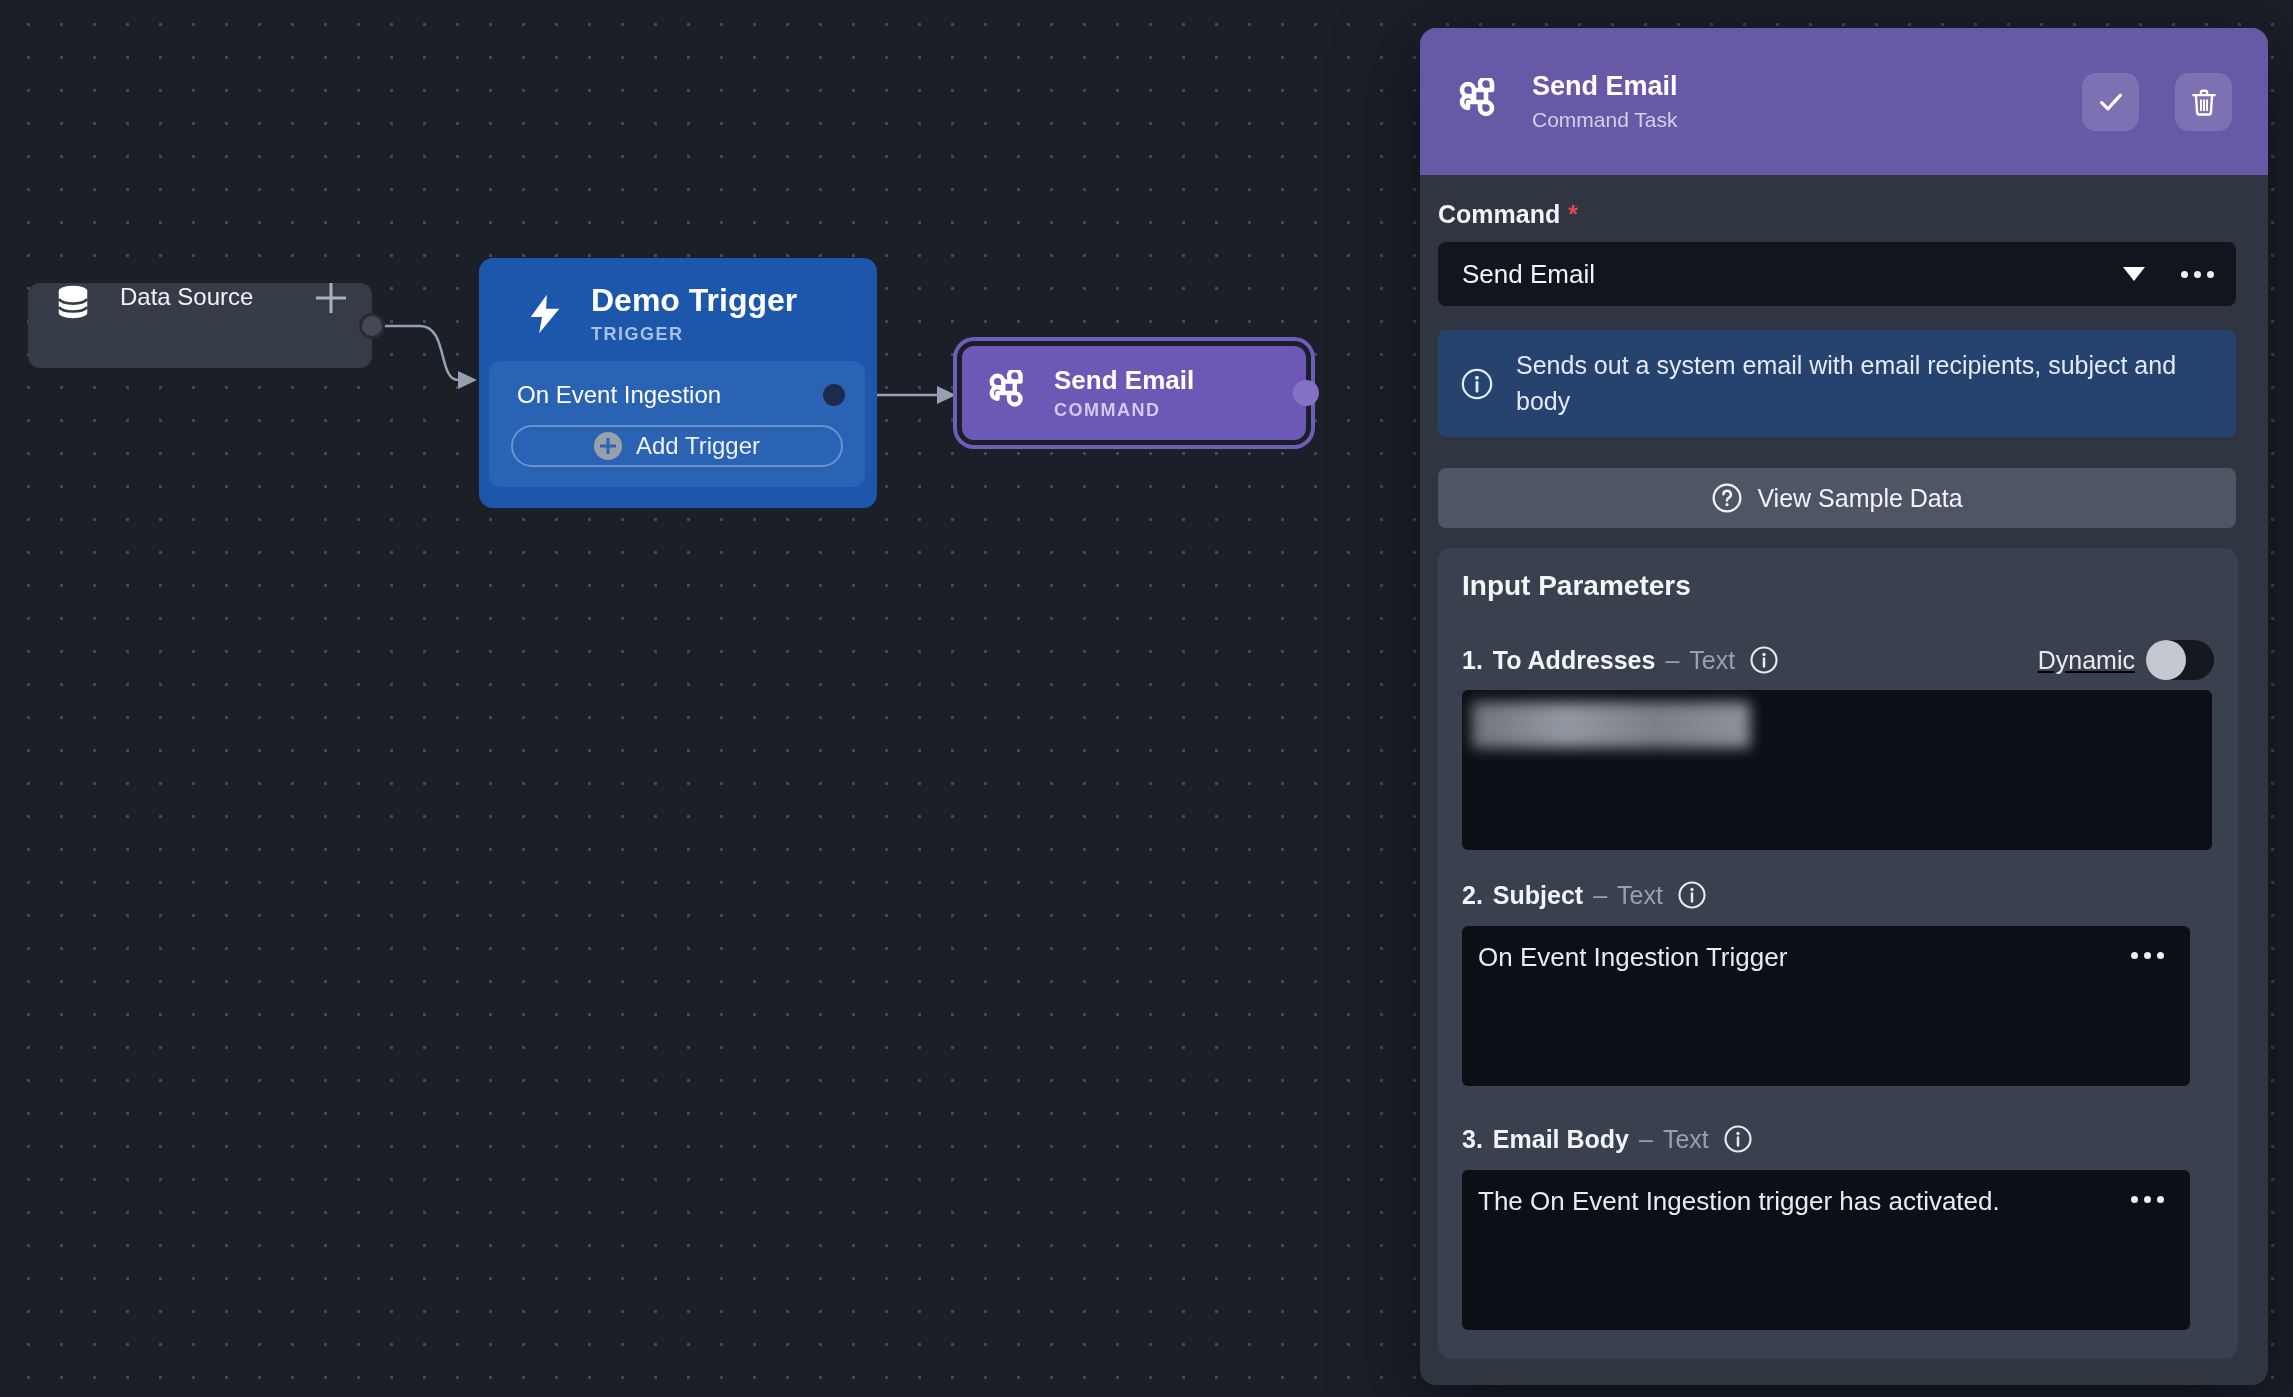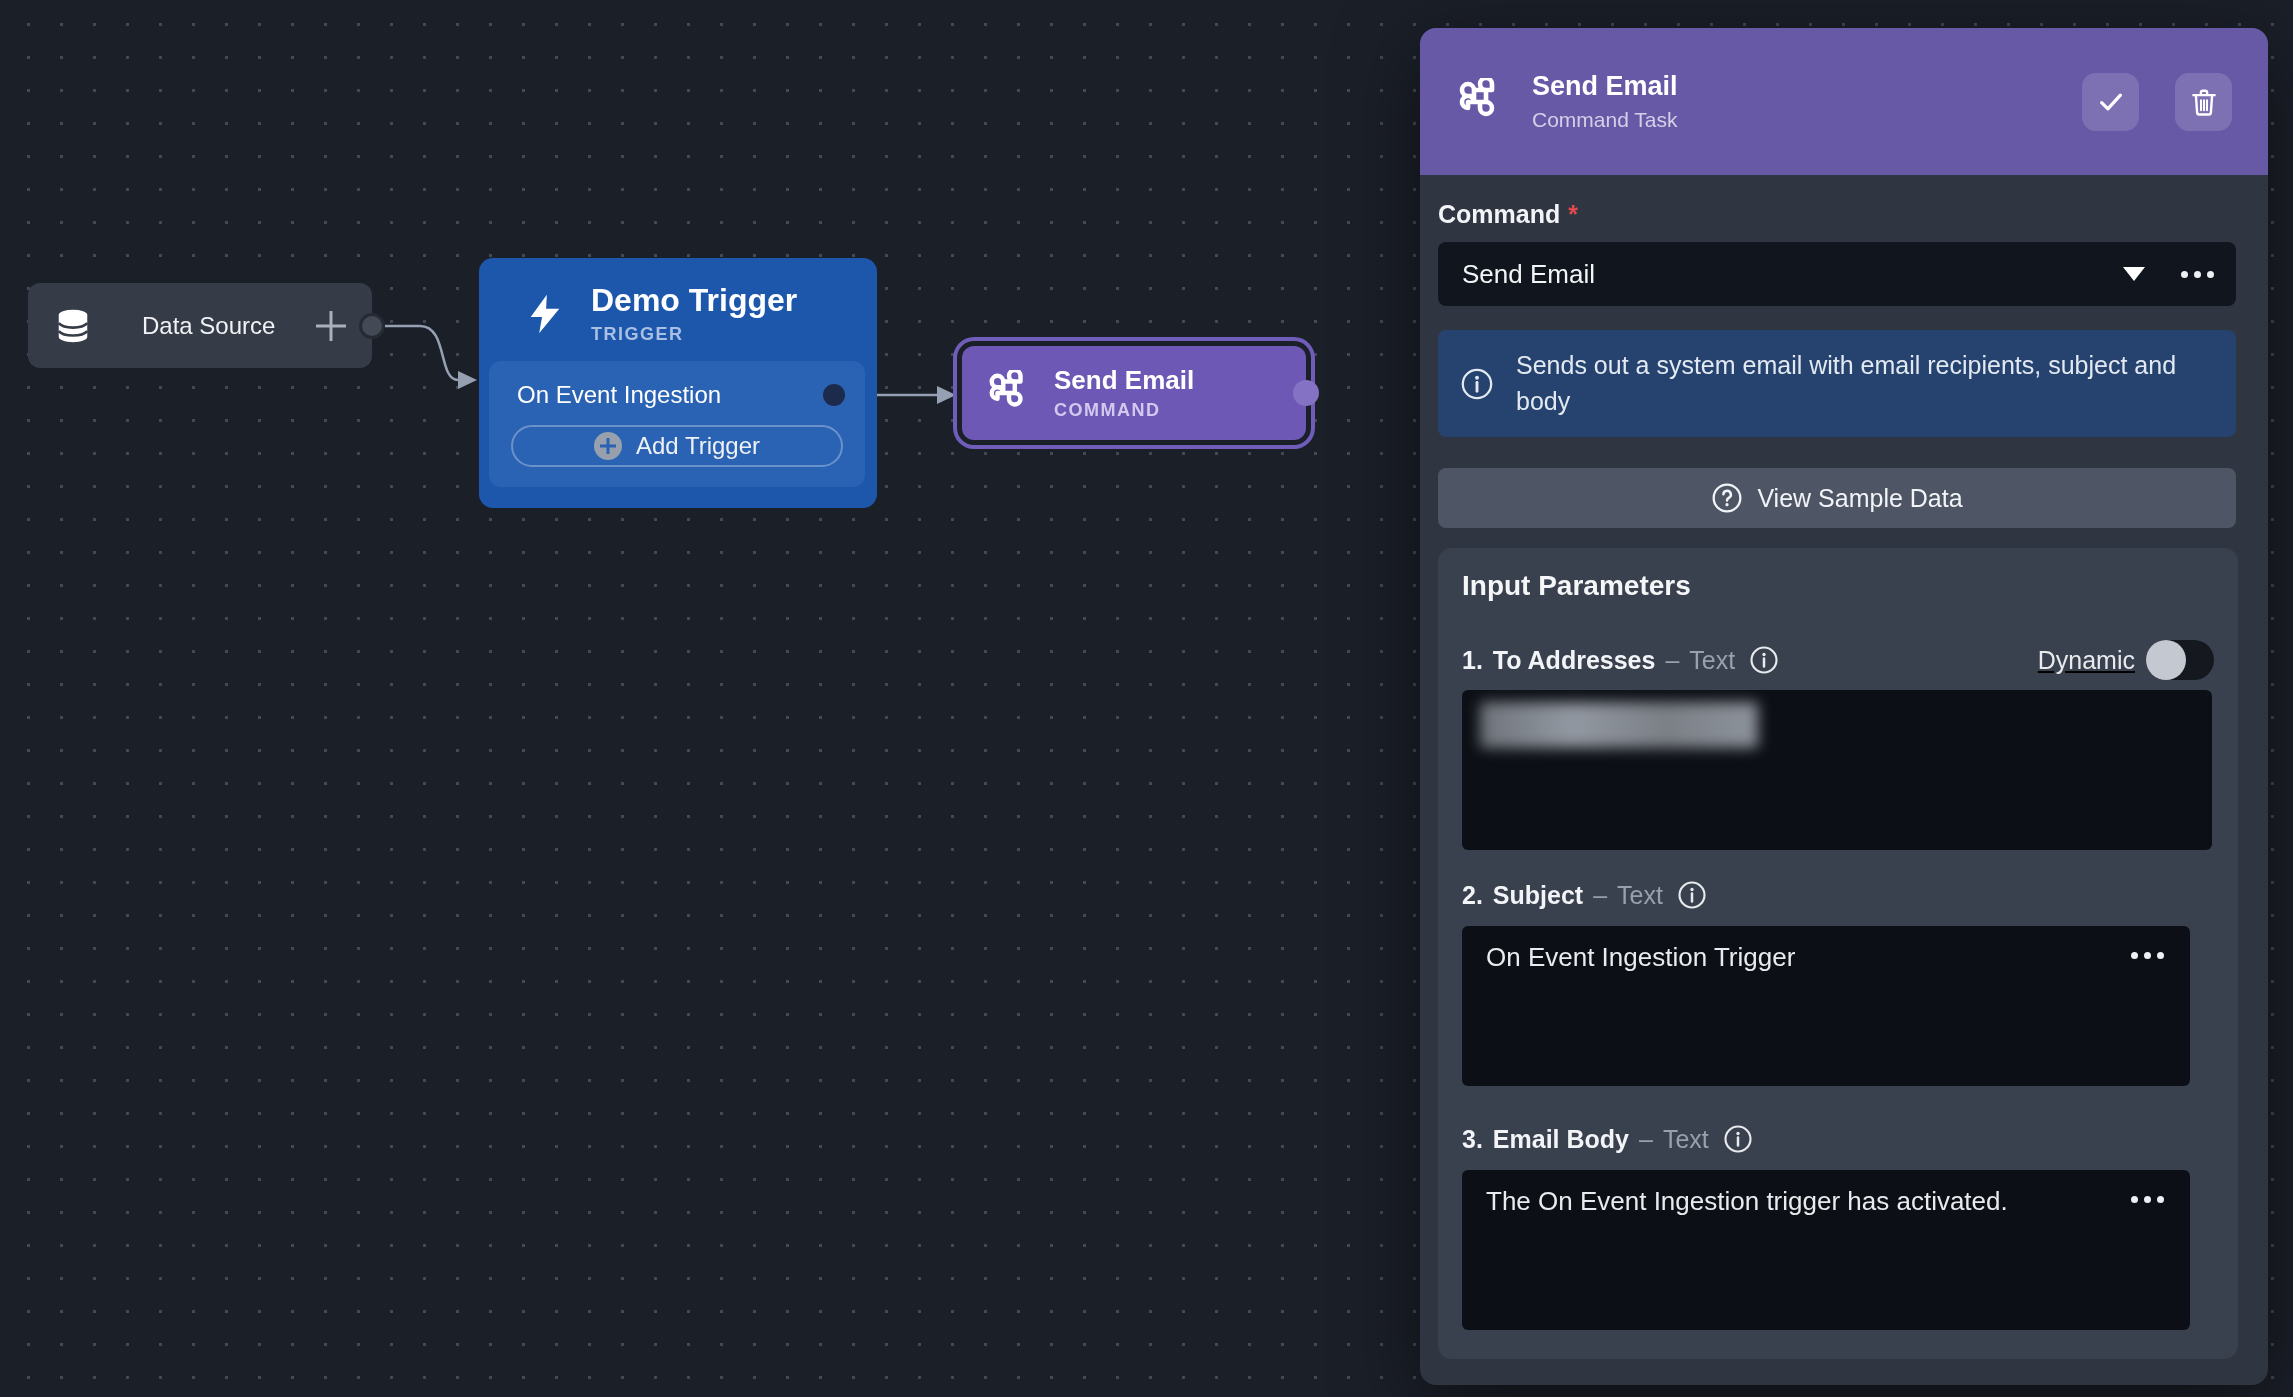--- a/index.html
+++ b/index.html
@@ -12,21 +12,21 @@
 
   
   #edges { position:absolute; left:0; top:0; z-index:1; pointer-events:none; }
 
   
   .node { position:absolute; z-index:2; color:#eceef2; }
   .port { position:absolute; border-radius:50%; z-index:3; }
 
   
   .node-datasource { left:28px; top:283px; width:344px; height:85px; background:#353b47;
-    border-radius:12px; display:flex; align-items:center; padding:0 26px;gap:22px; }
+    border-radius:12px; display:flex; align-items:flex-start; padding:0 26px; }
   .node-datasource .db-icon { width:38px; height:38px; flex:0 0 auto; }
   .node-datasource .ds-label { margin-left:28px; font-size:24px; color:#f0f2f5; }
   .plus-glyph { margin-left:auto; width:30px; height:30px; position:relative; }
   .plus-glyph::before, .plus-glyph::after { content:""; position:absolute; background:#aab1bc; }
   .plus-glyph::before { left:50%; top:0; width:3px; height:100%; transform:translateX(-50%); }
   .plus-glyph::after  { top:50%; left:0; height:3px; width:100%; transform:translateY(-50%); }
   .port-datasource { right:-13px; top:50%; margin-top:-13px; width:26px; height:26px;
     background:#434a56; border:3px solid #262b33; }
 
   
@@ -98,21 +98,21 @@
   .param-row-label { display:flex; align-items:center; gap:10px; }
   .param-index, .param-name { font-size:25px; font-weight:700; color:#f2f4f7; }
   .param-type { font-size:25px; color:#99a0ac; }
   .param-row-label .circle-ic { margin-left:4px; }
   .row-right { margin-left:auto; display:flex; align-items:center; gap:11px;text-decoration:underline; }
   .dynamic-label { font-size:25px; color:#e8eaee; }
   .toggle { width:68px; height:40px; border-radius:20px; background:#15181e; position:relative; cursor:pointer; }
   .toggle .knob { position:absolute; left:0px; top:0px; width:40px; height:40px; border-radius:50%; background:#c3c8d1; }
 
   .textarea { margin-top:10px; height:160px; background:#0c0f15; border-radius:6px; position:relative;
-    padding:16px 24px; cursor:text; }
+    padding:16px 16px; cursor:text; }
   .textarea.narrow { width:728px; }
   .textarea .value { font-size:26px; color:#e9ebee; max-width:620px; }
   .textarea .dots { position:absolute; top:26px; right:26px; }
   .redacted { width:278px; height:46px; border-radius:3px; margin:-4px 0 0 -6px;
     background:linear-gradient(90deg,#6f747b,#9298a1,#7b8087,#8d939b); filter:blur(7px); }
 
   .m-top-30 { margin-top:30px; }
   .m-top-38 { margin-top:38px; }
   .ta-gap { margin-top:16px; }
 

